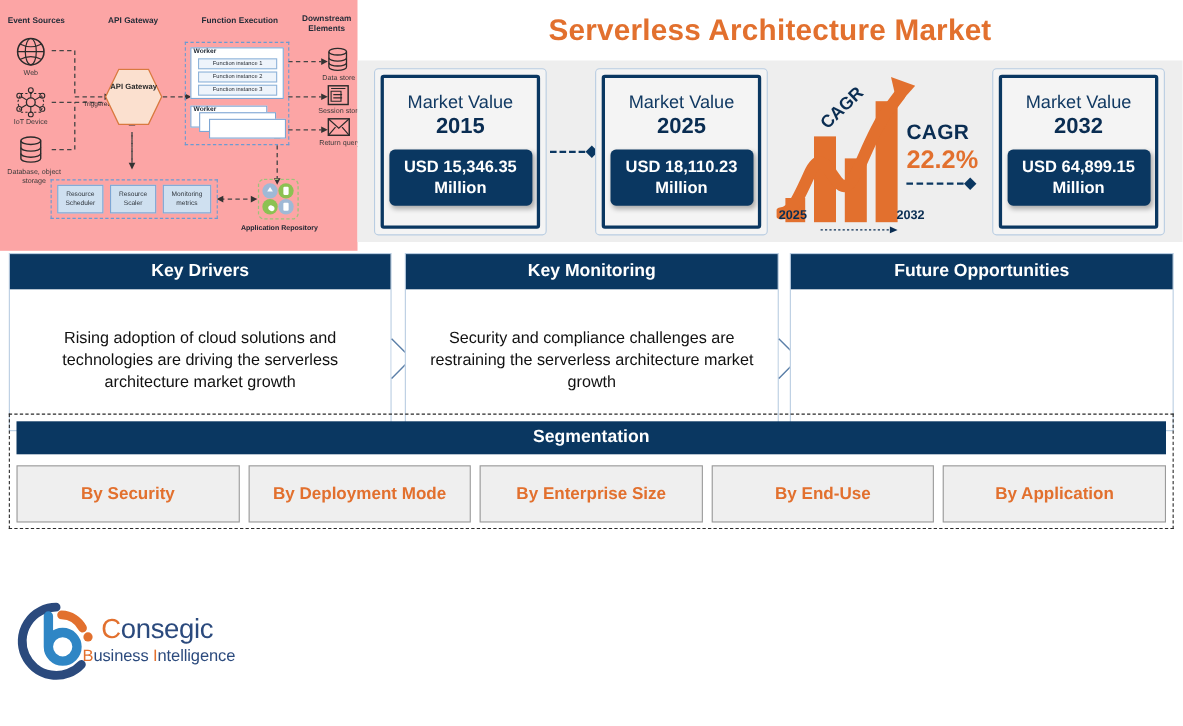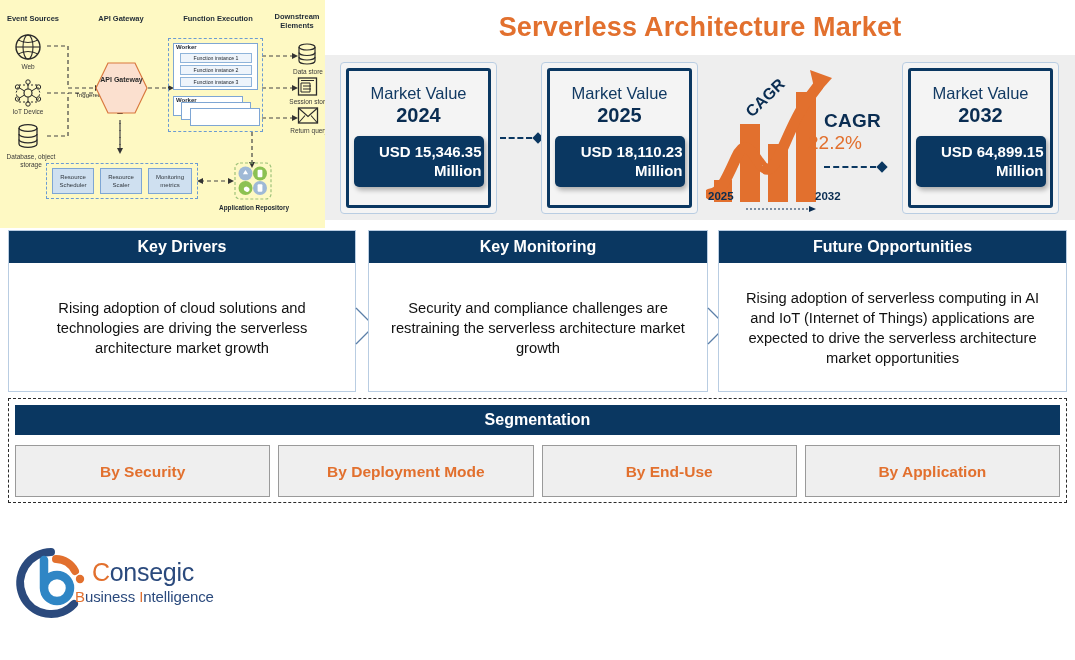--- a/index.html
+++ b/index.html
@@ -7,21 +7,21 @@
     width:1075px;height:660px;position:relative;overflow:hidden;
     font-family:"Liberation Sans","DejaVu Sans",sans-serif;
     color:#1a1a1a;
   }
   .wrap{position:absolute;inset:0;}
 
   
   .top-row{position:absolute;left:0;top:0;width:1075px;height:228px;}
 
   
-  .arch{position:absolute;left:0;top:0;width:325px;height:228px;background:#fef9c3;}
+  .arch{position:absolute;left:0;top:0;width:325px;height:228px;background:#fca5a5;}
   .arch .colhdr{position:absolute;font-size:7.5px;font-weight:bold;color:#1f2a36;text-align:center;line-height:9px;}
   .arch .lbl{position:absolute;font-size:6.5px;color:#3a3a3a;text-align:center;line-height:7.5px;}
   .arch .ico{position:absolute;}
   .dashbox{position:absolute;border:1px dashed #6b9bd2;box-sizing:border-box;}
   .solidbox{position:absolute;border:1px solid #7ea6d4;box-sizing:border-box;background:#fff;}
   .bluebox{position:absolute;border:1px solid #7ea6d4;box-sizing:border-box;background:#cfe0f0;
            font-size:6px;color:#30363d;text-align:center;display:flex;align-items:center;justify-content:center;line-height:8px;}
   .tinybox{position:absolute;border:1px solid #8fb4da;box-sizing:border-box;background:#eef4fb;
            font-size:5.2px;color:#20262e;text-align:center;display:flex;align-items:center;justify-content:center;}
   .workerlbl{position:absolute;font-size:6px;font-weight:bold;color:#1b2430;}
@@ -33,46 +33,46 @@
   .title{position:absolute;left:325px;top:12px;width:750px;text-align:center;
          font-size:27px;font-weight:bold;color:#E2702E;letter-spacing:.2px;}
 
   .mvcard{position:absolute;top:62px;width:157px;height:152px;
           border:1.5px solid #b9cde2;border-radius:4px;background:#f4f4f4;box-sizing:border-box;padding:5px;}
   .mvinner{width:100%;height:100%;border:3.5px solid #0a3761;border-radius:3px;background:#f4f4f4;
            box-sizing:border-box;display:flex;flex-direction:column;align-items:center;justify-content:flex-start;padding-top:12px;}
   .mvlbl{font-size:16.5px;color:#123a63;line-height:21px;text-align:center;font-weight:400;}
   .mvyear{font-size:20px;color:#0a2d52;font-weight:bold;line-height:24px;margin-top:-1px;}
   .mvval{margin-top:9px;width:126px;background:#0a3761;border-radius:5px;color:#fff;
-         font-size:15px;font-weight:bold;text-align:right;line-height:19px;padding:6px 2px 7px;
+         font-size:15px;font-weight:bold;text-align:center;line-height:19px;padding:6px 2px 7px;
          box-shadow:2px 3px 5px rgba(0,0,0,.30);}
 
   .connector{position:absolute;height:2px;display:flex;align-items:center;}
   .connector .dline{flex:1;border-top:2px dashed #0a3761;}
   .diamond{width:8px;height:8px;background:#0a3761;transform:rotate(45deg);margin-left:2px;}
 
   
   .cagrbox{position:absolute;left:706px;top:62px;width:185px;height:152px;}
   .cagrtxt{position:absolute;left:118px;top:48px;font-size:19px;font-weight:bold;color:#0a2d52;letter-spacing:.3px;}
-  .cagrpct{position:absolute;left:102px;top:70px;font-size:19px;font-weight:normal;color:#E2702E;}
+  .cagrpct{position:absolute;left:118px;top:70px;font-size:23px;font-weight:bold;color:#E2702E;}
   .cagrconn{position:absolute;left:118px;top:100px;width:62px;height:10px;display:flex;align-items:center;}
   .yr-l{position:absolute;left:2px;top:128px;font-size:11.5px;font-weight:bold;color:#0a2d52;}
   .yr-r{position:absolute;left:109px;top:128px;font-size:11.5px;font-weight:bold;color:#0a2d52;}
 
   
   .drow{position:absolute;left:0;top:230px;width:1075px;height:162px;}
   .dcard{position:absolute;top:0;height:162px;border:1px solid #b9cde2;box-sizing:border-box;background:#fff;}
   .dhdr{height:32px;background:#0a3761;color:#fff;font-size:16px;font-weight:bold;
         display:flex;align-items:center;justify-content:center;}
   .dbody{height:130px;display:flex;align-items:center;justify-content:center;padding:4px 14px;box-sizing:border-box;
          font-size:14.7px;color:#111;text-align:center;line-height:20px;}
   .chev{position:absolute;top:76px;width:22px;height:40px;}
 
   
-  .seg{position:absolute;left:8px;top:398px;width:1059px;height:105px;
+  .seg{position:absolute;left:8px;top:376px;width:1059px;height:105px;
        border:1.4px dashed #2a2a2a;box-sizing:border-box;padding:6px;}
   .seghdr{height:30px;background:#0a3761;color:#fff;font-size:16px;font-weight:bold;
           display:flex;align-items:center;justify-content:center;}
   .segrow{display:flex;gap:8px;margin-top:10px;height:52px;}
   .segcell{flex:1;border:1px solid #9a9a9a;background:#efefef;display:flex;align-items:center;justify-content:center;
            text-align:center;font-size:15.5px;font-weight:bold;color:#E2702E;line-height:19px;padding:0 4px;box-sizing:border-box;}
 
   
   .footer{position:absolute;left:0;top:510px;width:1075px;height:150px;background:#fff;}
   .logo{position:absolute;left:12px;top:36px;width:215px;height:75px;}
@@ -226,21 +226,21 @@
       </svg>
       <div class="lbl" style="left:214px;top:204px;width:80px;font-weight:bold;color:#1b2430;font-size:6.4px;">Application Repository</div>
     </div>
 
     <div class="title">Serverless Architecture Market</div>
     <div class="statpanel"></div>
 
     <div class="mvcard" style="left:340px;">
       <div class="mvinner">
         <div class="mvlbl">Market Value</div>
-        <div class="mvyear">2024</div>
+        <div class="mvyear">2015</div>
         <div class="mvval">USD 15,346.35 Million</div>
       </div>
     </div>
 
     <div class="connector" style="left:500px;top:137px;width:42px;">
       <div class="dline"></div>
         <div class="diamond"></div>
     </div>
 
     <div class="mvcard" style="left:541px;">
@@ -301,29 +301,29 @@
       <div class="dhdr">Key Monitoring</div>
       <div class="dbody">Security and compliance challenges are restraining the serverless architecture market growth</div>
     </div>
 
     <svg class="chev" style="left:706px;" viewBox="0 0 22 40">
       <polyline points="2,2 20,20 2,38" fill="#fff" stroke="#5b7fa8" stroke-width="1.3"></polyline>
     </svg>
 
     <div class="dcard" style="left:718px;width:349px;">
       <div class="dhdr">Future Opportunities</div>
-      <div class="dbody">Rising adoption of serverless computing in AI and IoT (Internet of Things) applications are expected to drive the serverless architecture market opportunities</div>
     </div>
   </div>
 
   <div class="seg">
     <div class="seghdr">Segmentation</div>
     <div class="segrow">
       <div class="segcell">By Security</div>
       <div class="segcell">By Deployment Mode</div>
+      <div class="segcell">By Enterprise Size</div>
       <div class="segcell">By End-Use</div>
       <div class="segcell">By Application</div>
     </div>
   </div>
 
   <div class="footer">
 
     <div class="logo">
       <svg width="78" height="75" viewBox="0 0 78 75">
         <path d="M39 6 A31 31 0 1 0 62 58" fill="none" stroke="#2b4a7d" stroke-width="8" stroke-linecap="round"></path>

